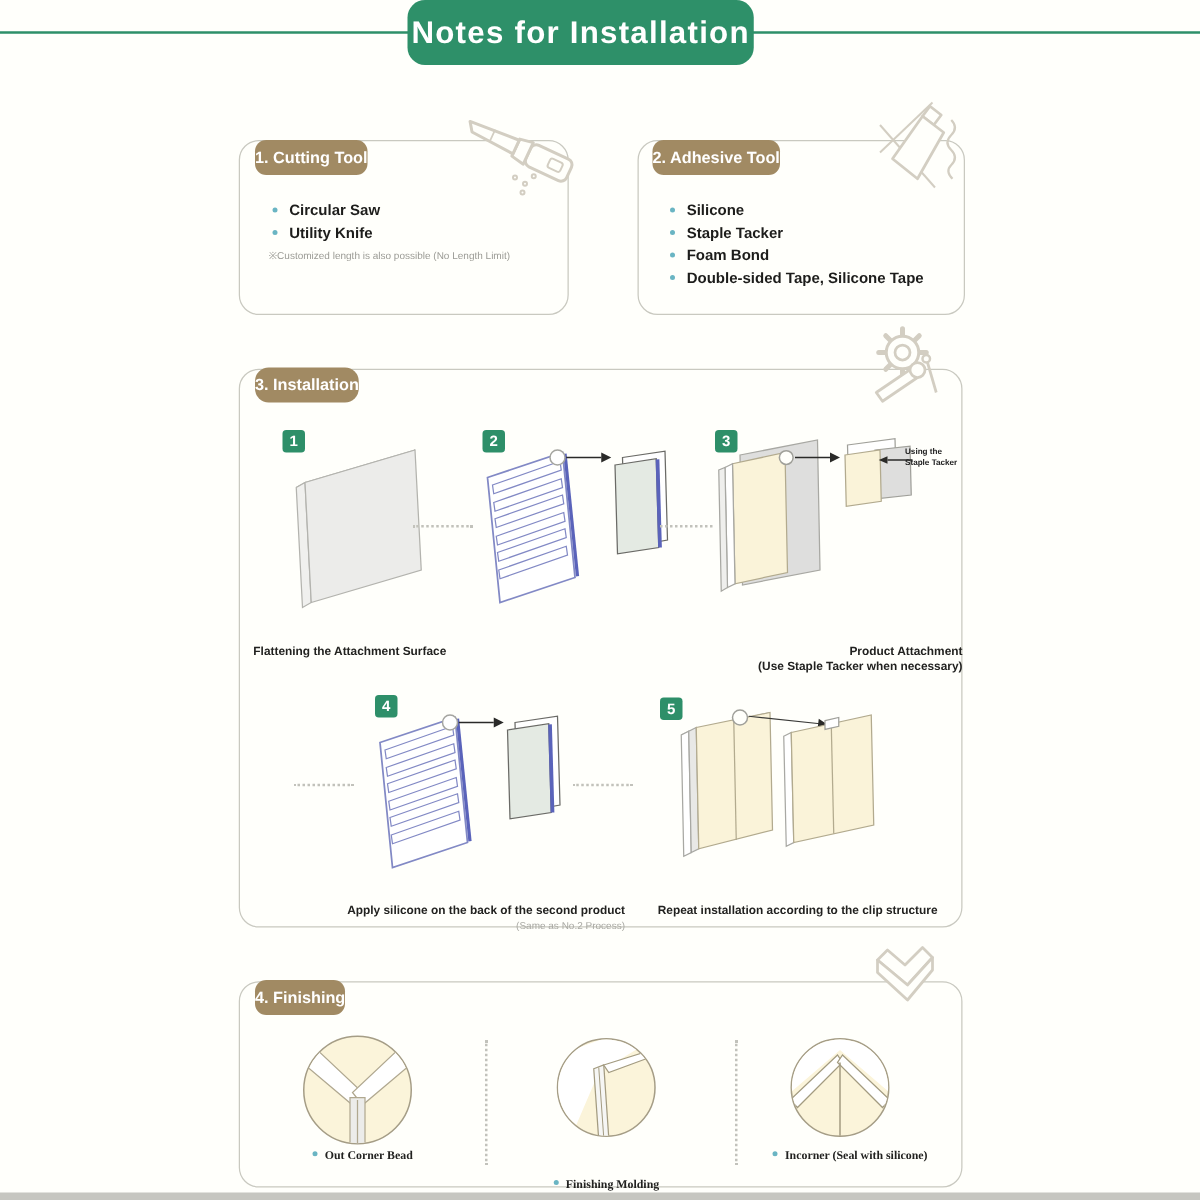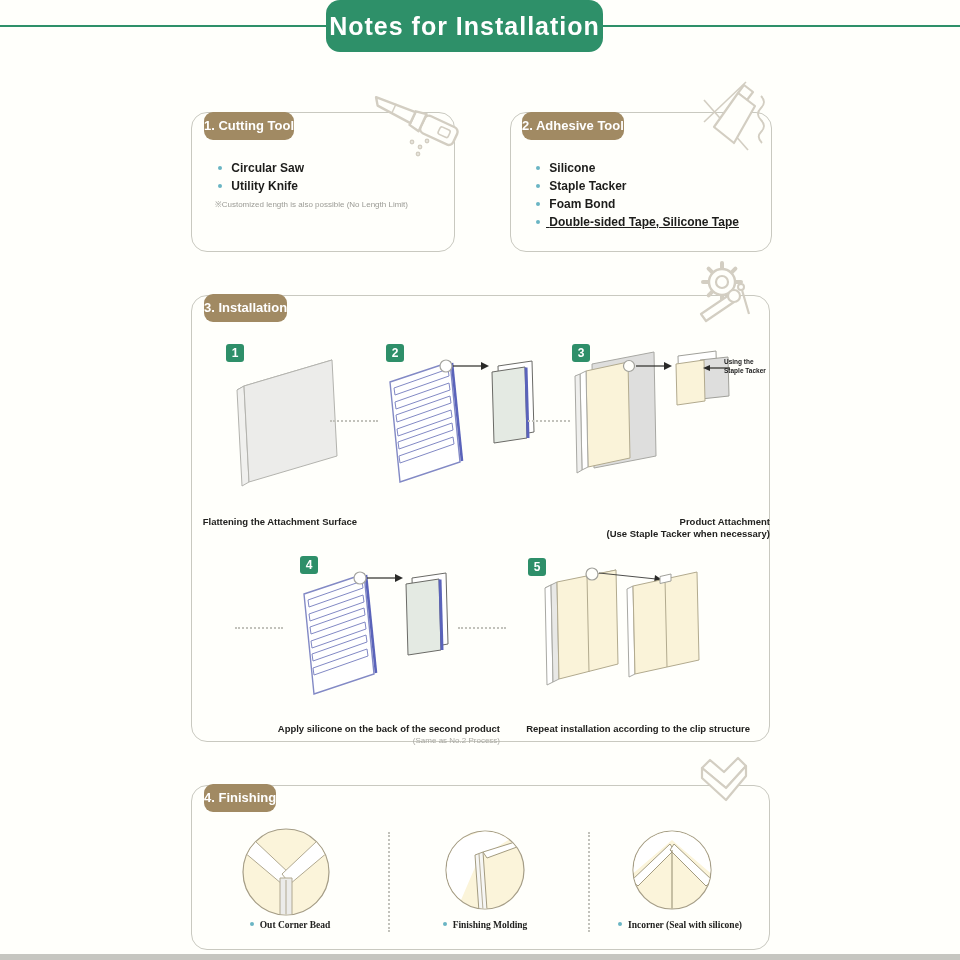--- a/index.html
+++ b/index.html
@@ -16,21 +16,21 @@
   .box{position:absolute;border:1.5px solid #c9c9c0;border-radius:16px;background:#fffffb;}
   #box-cutting{left:191px;top:112px;width:262px;height:138px;}
   #box-adhesive{left:510px;top:112px;width:260px;height:138px;}
   #box-install{left:191px;top:295px;width:577px;height:445px;}
   #box-finish{left:191px;top:785px;width:577px;height:163px;}
 
   .slabel{position:absolute;height:28px;line-height:28px;padding:0 0;background:#a18a63;
     color:#fff;font-size:13px;font-weight:bold;border-radius:9px;white-space:nowrap;}
   #label-cutting{left:204px;top:112px;}
   #label-adhesive{left:522px;top:112px;}
-  #label-install{left:204px;top:294px;}
+  #label-install{left:204px;top:294px;border-radius:11px;}
   #label-finish{left:204px;top:784px;}
 
   
   .li{position:absolute;font-size:12px;font-weight:bold;color:#1d1d1b;white-space:nowrap;}
   .dot{display:inline-block;width:4px;height:4px;border-radius:50%;background:#6ab5c3;
     margin-right:6px;vertical-align:2px;}
   .note{position:absolute;font-size:8px;color:#9b9b95;white-space:nowrap;}
 
   
   .badge{position:absolute;width:18px;height:18px;background:#2e8f69;color:#fff;border-radius:3px;
@@ -92,21 +92,21 @@
     <span>Silicone</span>
   </div>
   <div class="li" style="left:536px;top:179px;">
     <span class="dot"></span>
     <span>Staple Tacker</span>
   </div>
   <div class="li" style="left:536px;top:197px;">
     <span class="dot"></span>
     <span>Foam Bond</span>
   </div>
-  <div class="li" style="left:536px;top:215px;text-decoration:underline;">
+  <div class="li" style="left:536px;top:215px;">
     <span class="dot"></span>
     <span>Double-sided Tape, Silicone Tape</span>
   </div>
 
   <svg style="left:694px;top:80px;" width="80" height="78" viewBox="0 0 80 78">
     <g fill="none" stroke="#d3cec2" stroke-width="1.6">
       <line x1="10" y1="20" x2="54" y2="70"></line>
       <line x1="52" y1="2" x2="10" y2="42"></line>
     </g>
     <g fill="#fffffb" stroke="#d3cec2" stroke-width="2.2" stroke-linejoin="round">
@@ -267,21 +267,21 @@
         </clipPath>
       </defs>
     <circle cx="42" cy="40" r="39" fill="#fbf4da" stroke="#a59d86" stroke-width="1.2"></circle>
     <g clip-path="url(#c2clip)">
       <polygon points="0,54 4,14 42,0 72,6 36,28 18,70" fill="#ffffff"></polygon>
       <polygon points="32,25 40,22 44,80 36,82" fill="#f6f6f4" stroke="#a39b80" stroke-width="1"></polygon>
       <line x1="36" y1="24" x2="40" y2="80" stroke="#a39b80" stroke-width="0.8"></line>
       <polygon points="40,22 72,12 74,17 44,28" fill="#ffffff" stroke="#a39b80" stroke-width="1"></polygon>
     </g>
   </svg>
-  <div class="fin-cap" style="left:400px;top:920px;width:170px;">
+  <div class="fin-cap" style="left:400px;top:943px;width:170px;">
     <span class="dot"></span><span>Finishing Molding</span>
   </div>
 
   <svg style="left:630px;top:830px;" width="84" height="84" viewBox="0 0 84 84">
     <defs>
         <clipPath id="c3clip">
           <circle cx="42" cy="40" r="38.5"></circle>
         </clipPath>
       </defs>
     <circle cx="42" cy="40" r="39" fill="#fbf4da" stroke="#a59d86" stroke-width="1.2"></circle>

